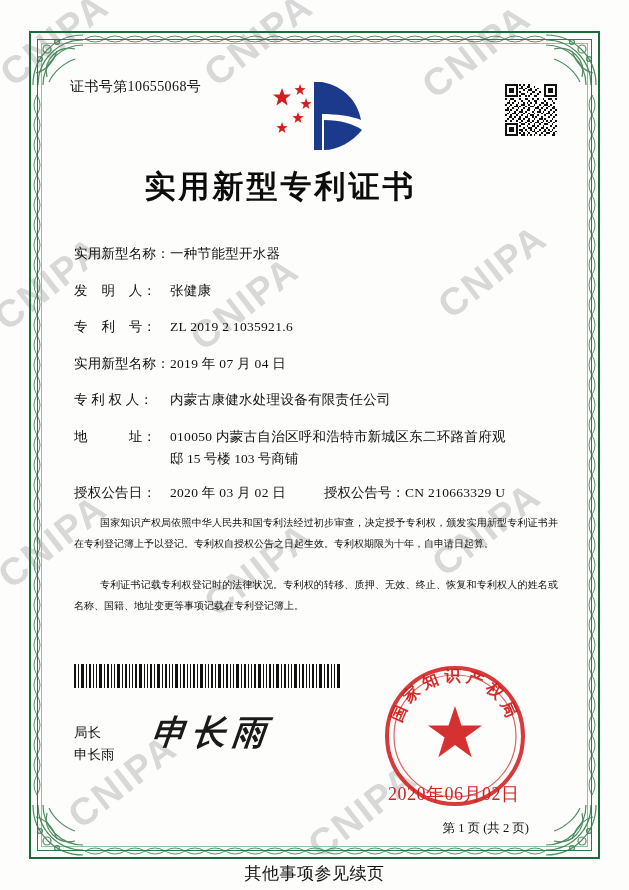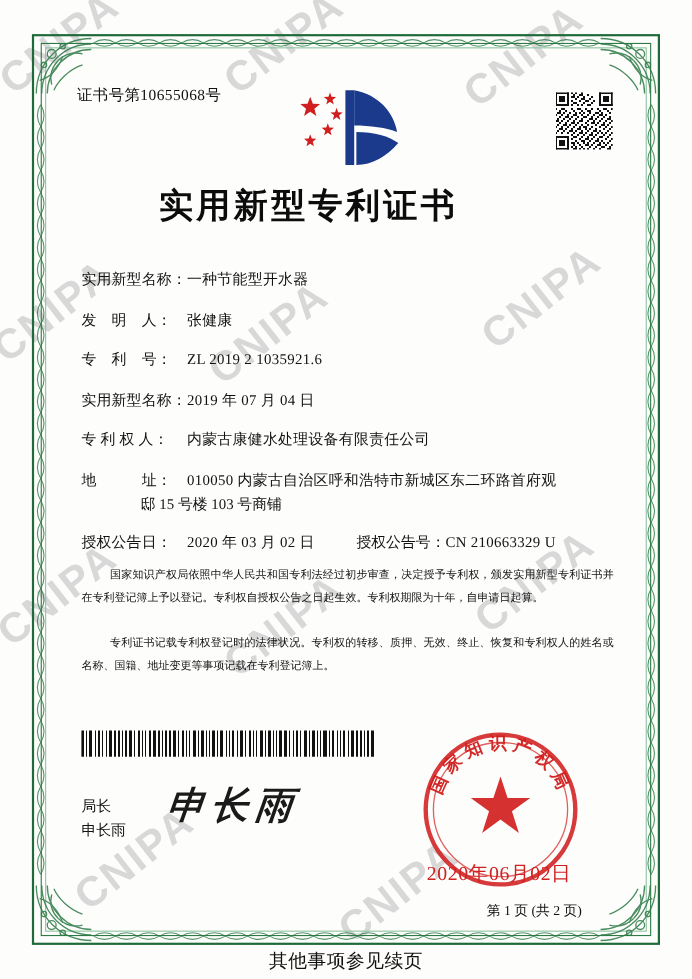--- a/index.html
+++ b/index.html
@@ -148,21 +148,21 @@
     letter-spacing: .2px;
   }
   .fval { letter-spacing: .3px; }
   .frow.twocol .col2 {
     position: absolute;
     left: 250px;
     top: 0;
   }
   .addr-2 {
     margin-top: 2px;
-    margin-left: 54px;
+    margin-left: 96px;
     font-size: 13.5px;
     line-height: 20px;
   }
 
   .para {
     position: absolute;
     left: 74px;
     width: 484px;
     font-size: 10px;
     line-height: 21px;

